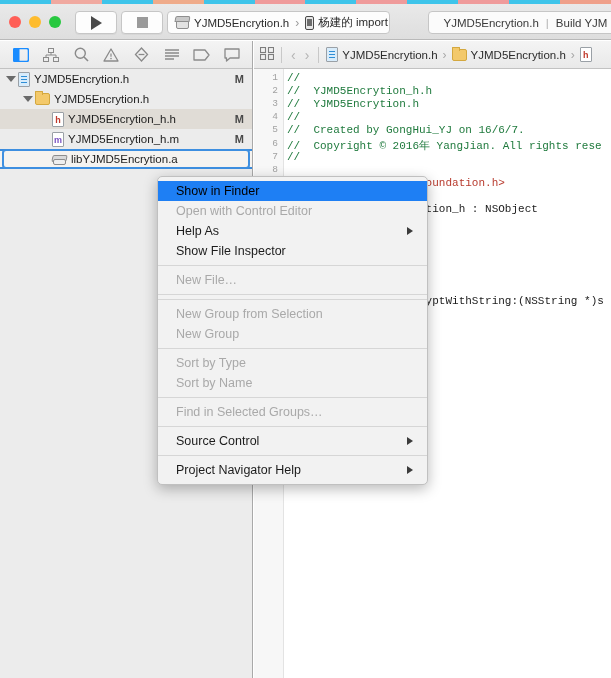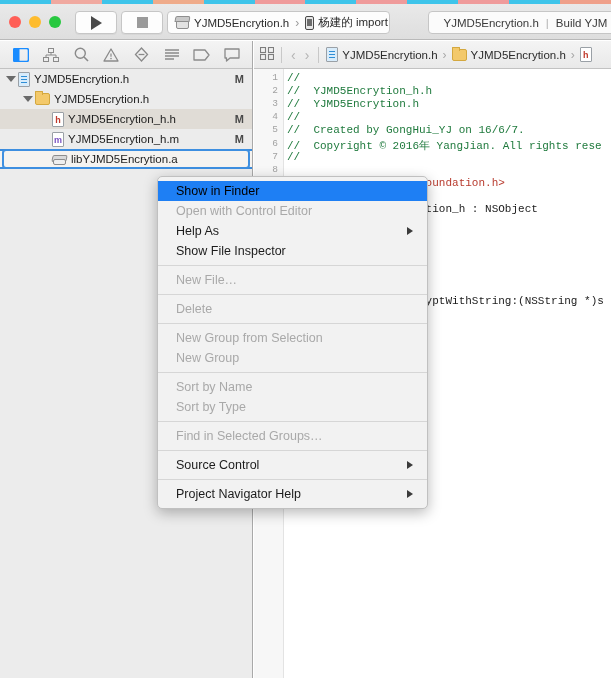--- a/index.html
+++ b/index.html
@@ -436,36 +436,33 @@
           <span class="ctx-sub"></span>
         </div>
         <div class="ctx-item">
           <span>Show File Inspector</span>
         </div>
         <div class="ctx-sep"></div>
         <div class="ctx-item disabled">
           <span>New File…</span>
         </div>
         <div class="ctx-sep"></div>
-        <div class="ctx-item disabled">
-          <span>Delete</span>
-        </div>
         <div class="ctx-sep"></div>
         <div class="ctx-item disabled">
           <span>New Group from Selection</span>
         </div>
         <div class="ctx-item disabled">
           <span>New Group</span>
         </div>
         <div class="ctx-sep"></div>
         <div class="ctx-item disabled">
+          <span>Sort by Type</span>
+        </div>
+        <div class="ctx-item disabled">
           <span>Sort by Name</span>
-        </div>
-        <div class="ctx-item disabled">
-          <span>Sort by Type</span>
         </div>
         <div class="ctx-sep"></div>
         <div class="ctx-item disabled">
           <span>Find in Selected Groups…</span>
         </div>
         <div class="ctx-sep"></div>
         <div class="ctx-item">
           <span>Source Control</span>
           <span class="ctx-sub"></span>
         </div>

